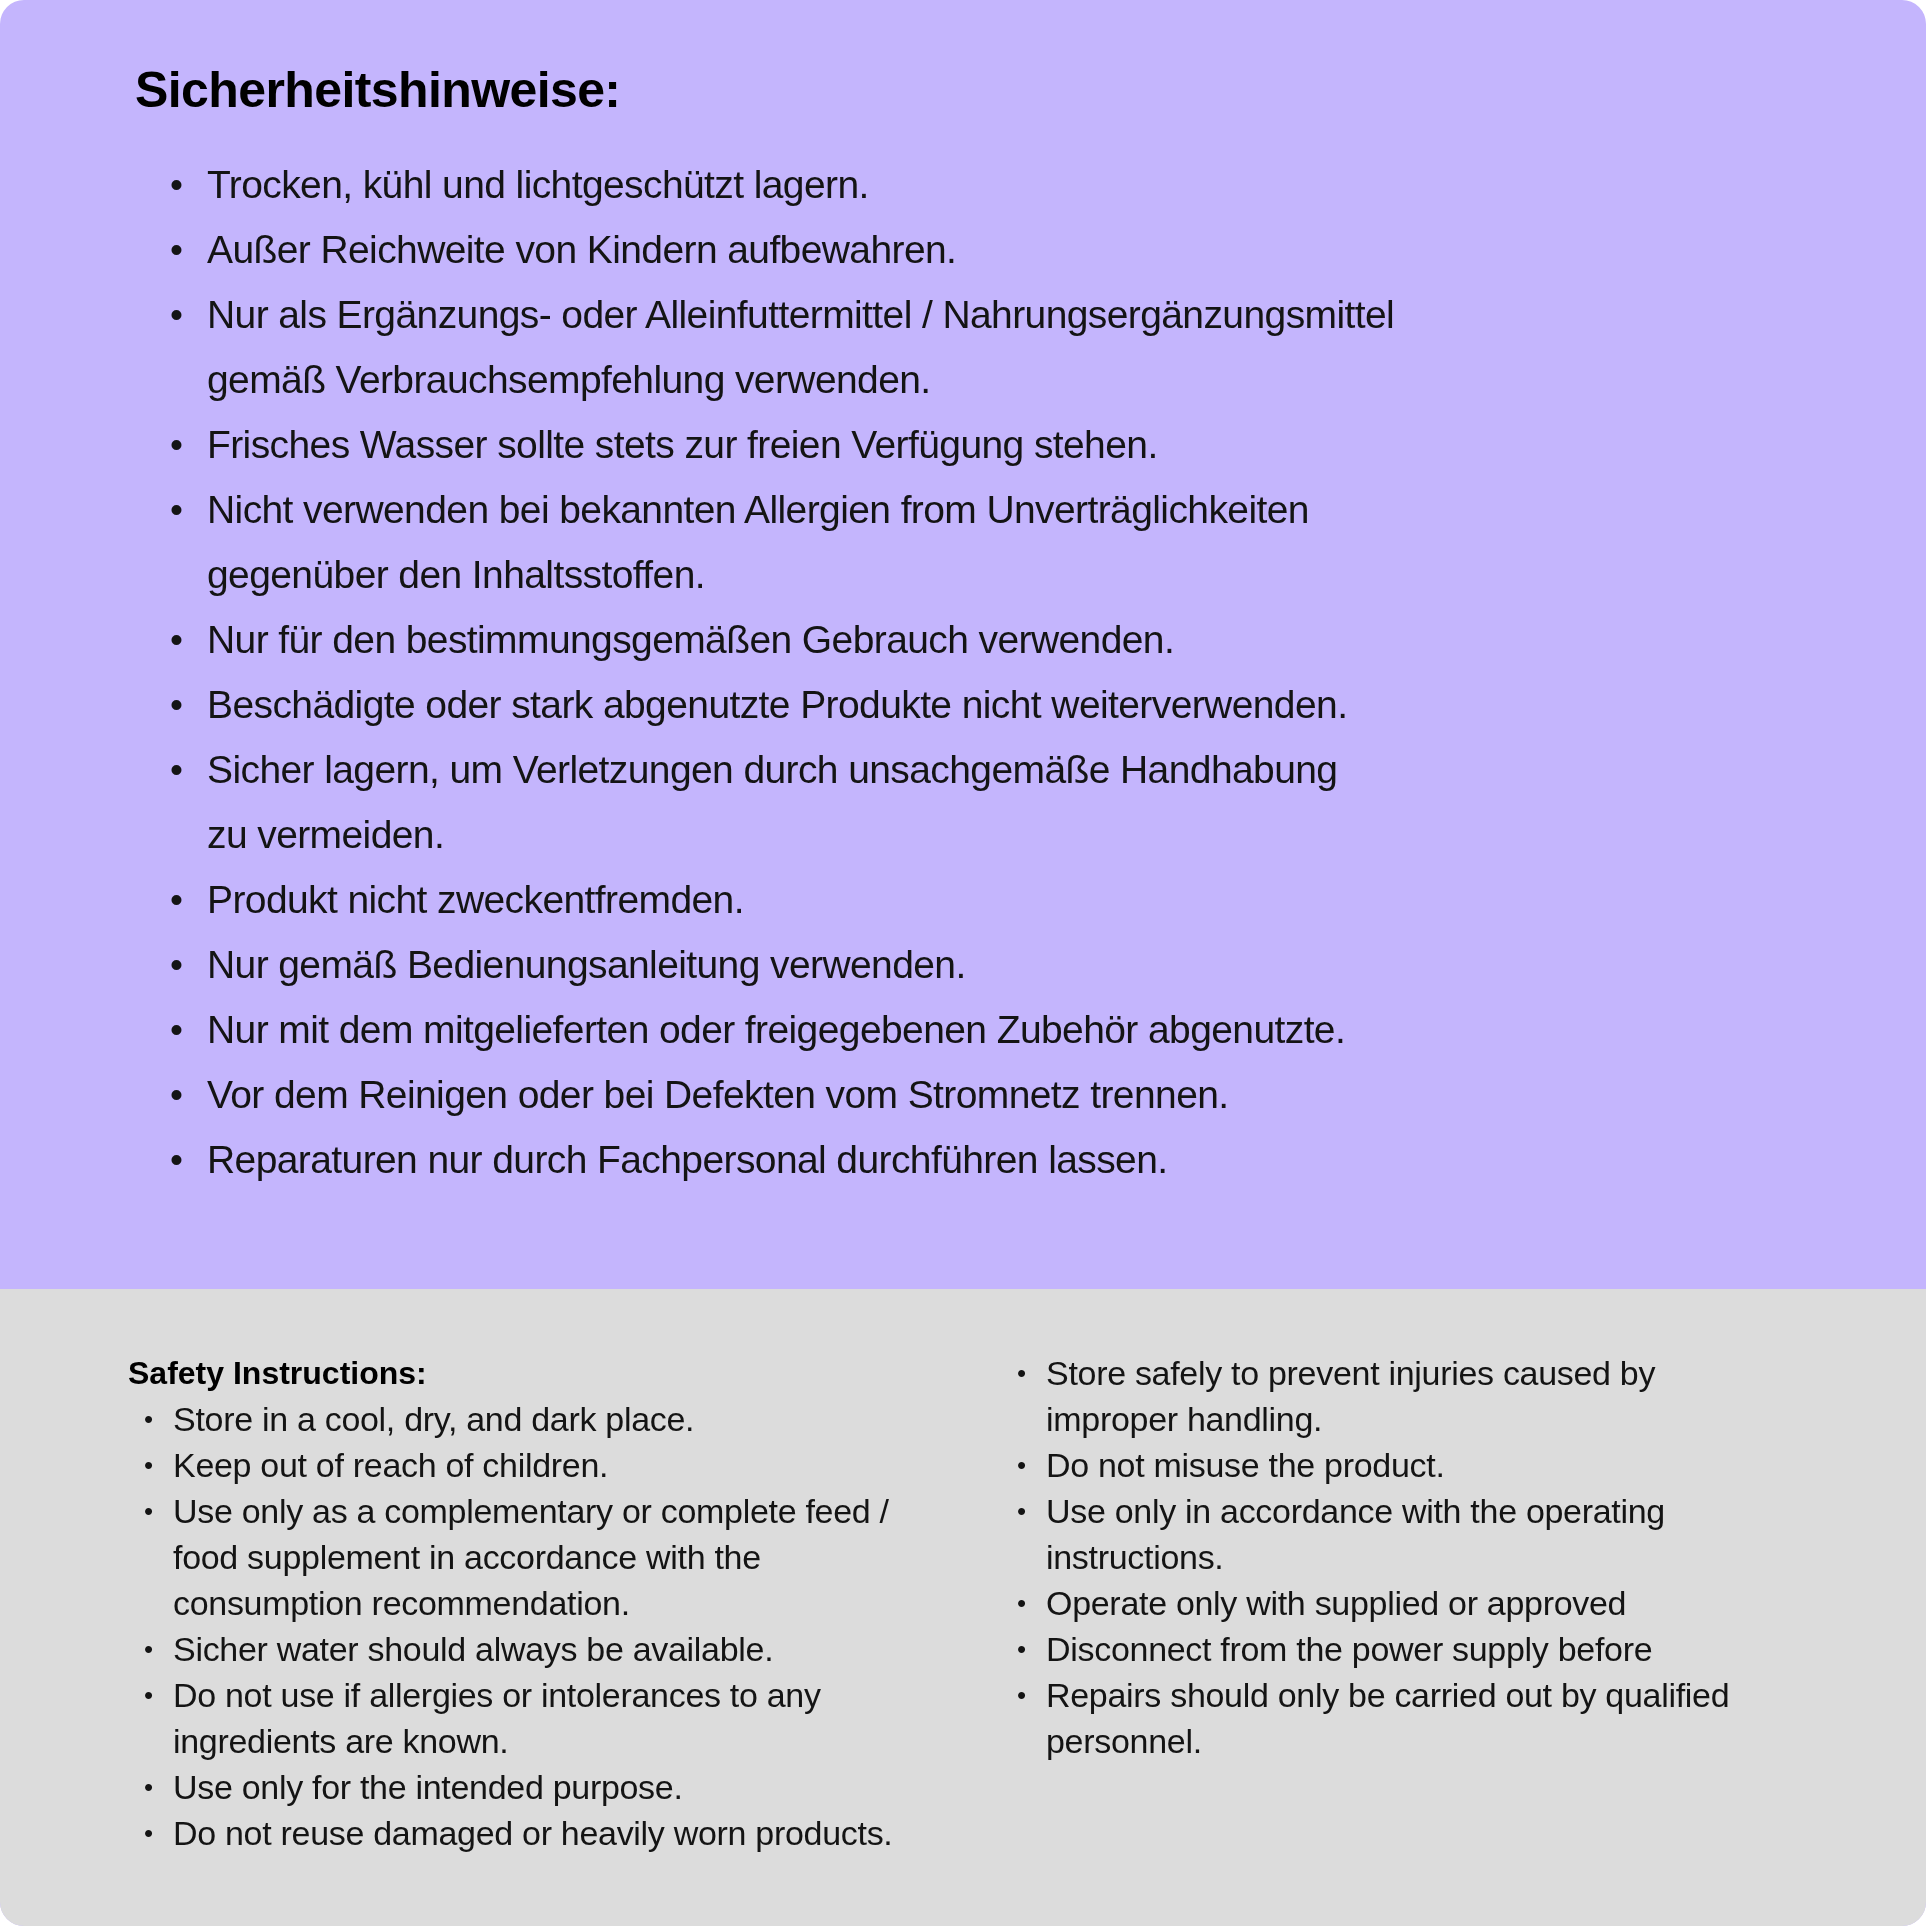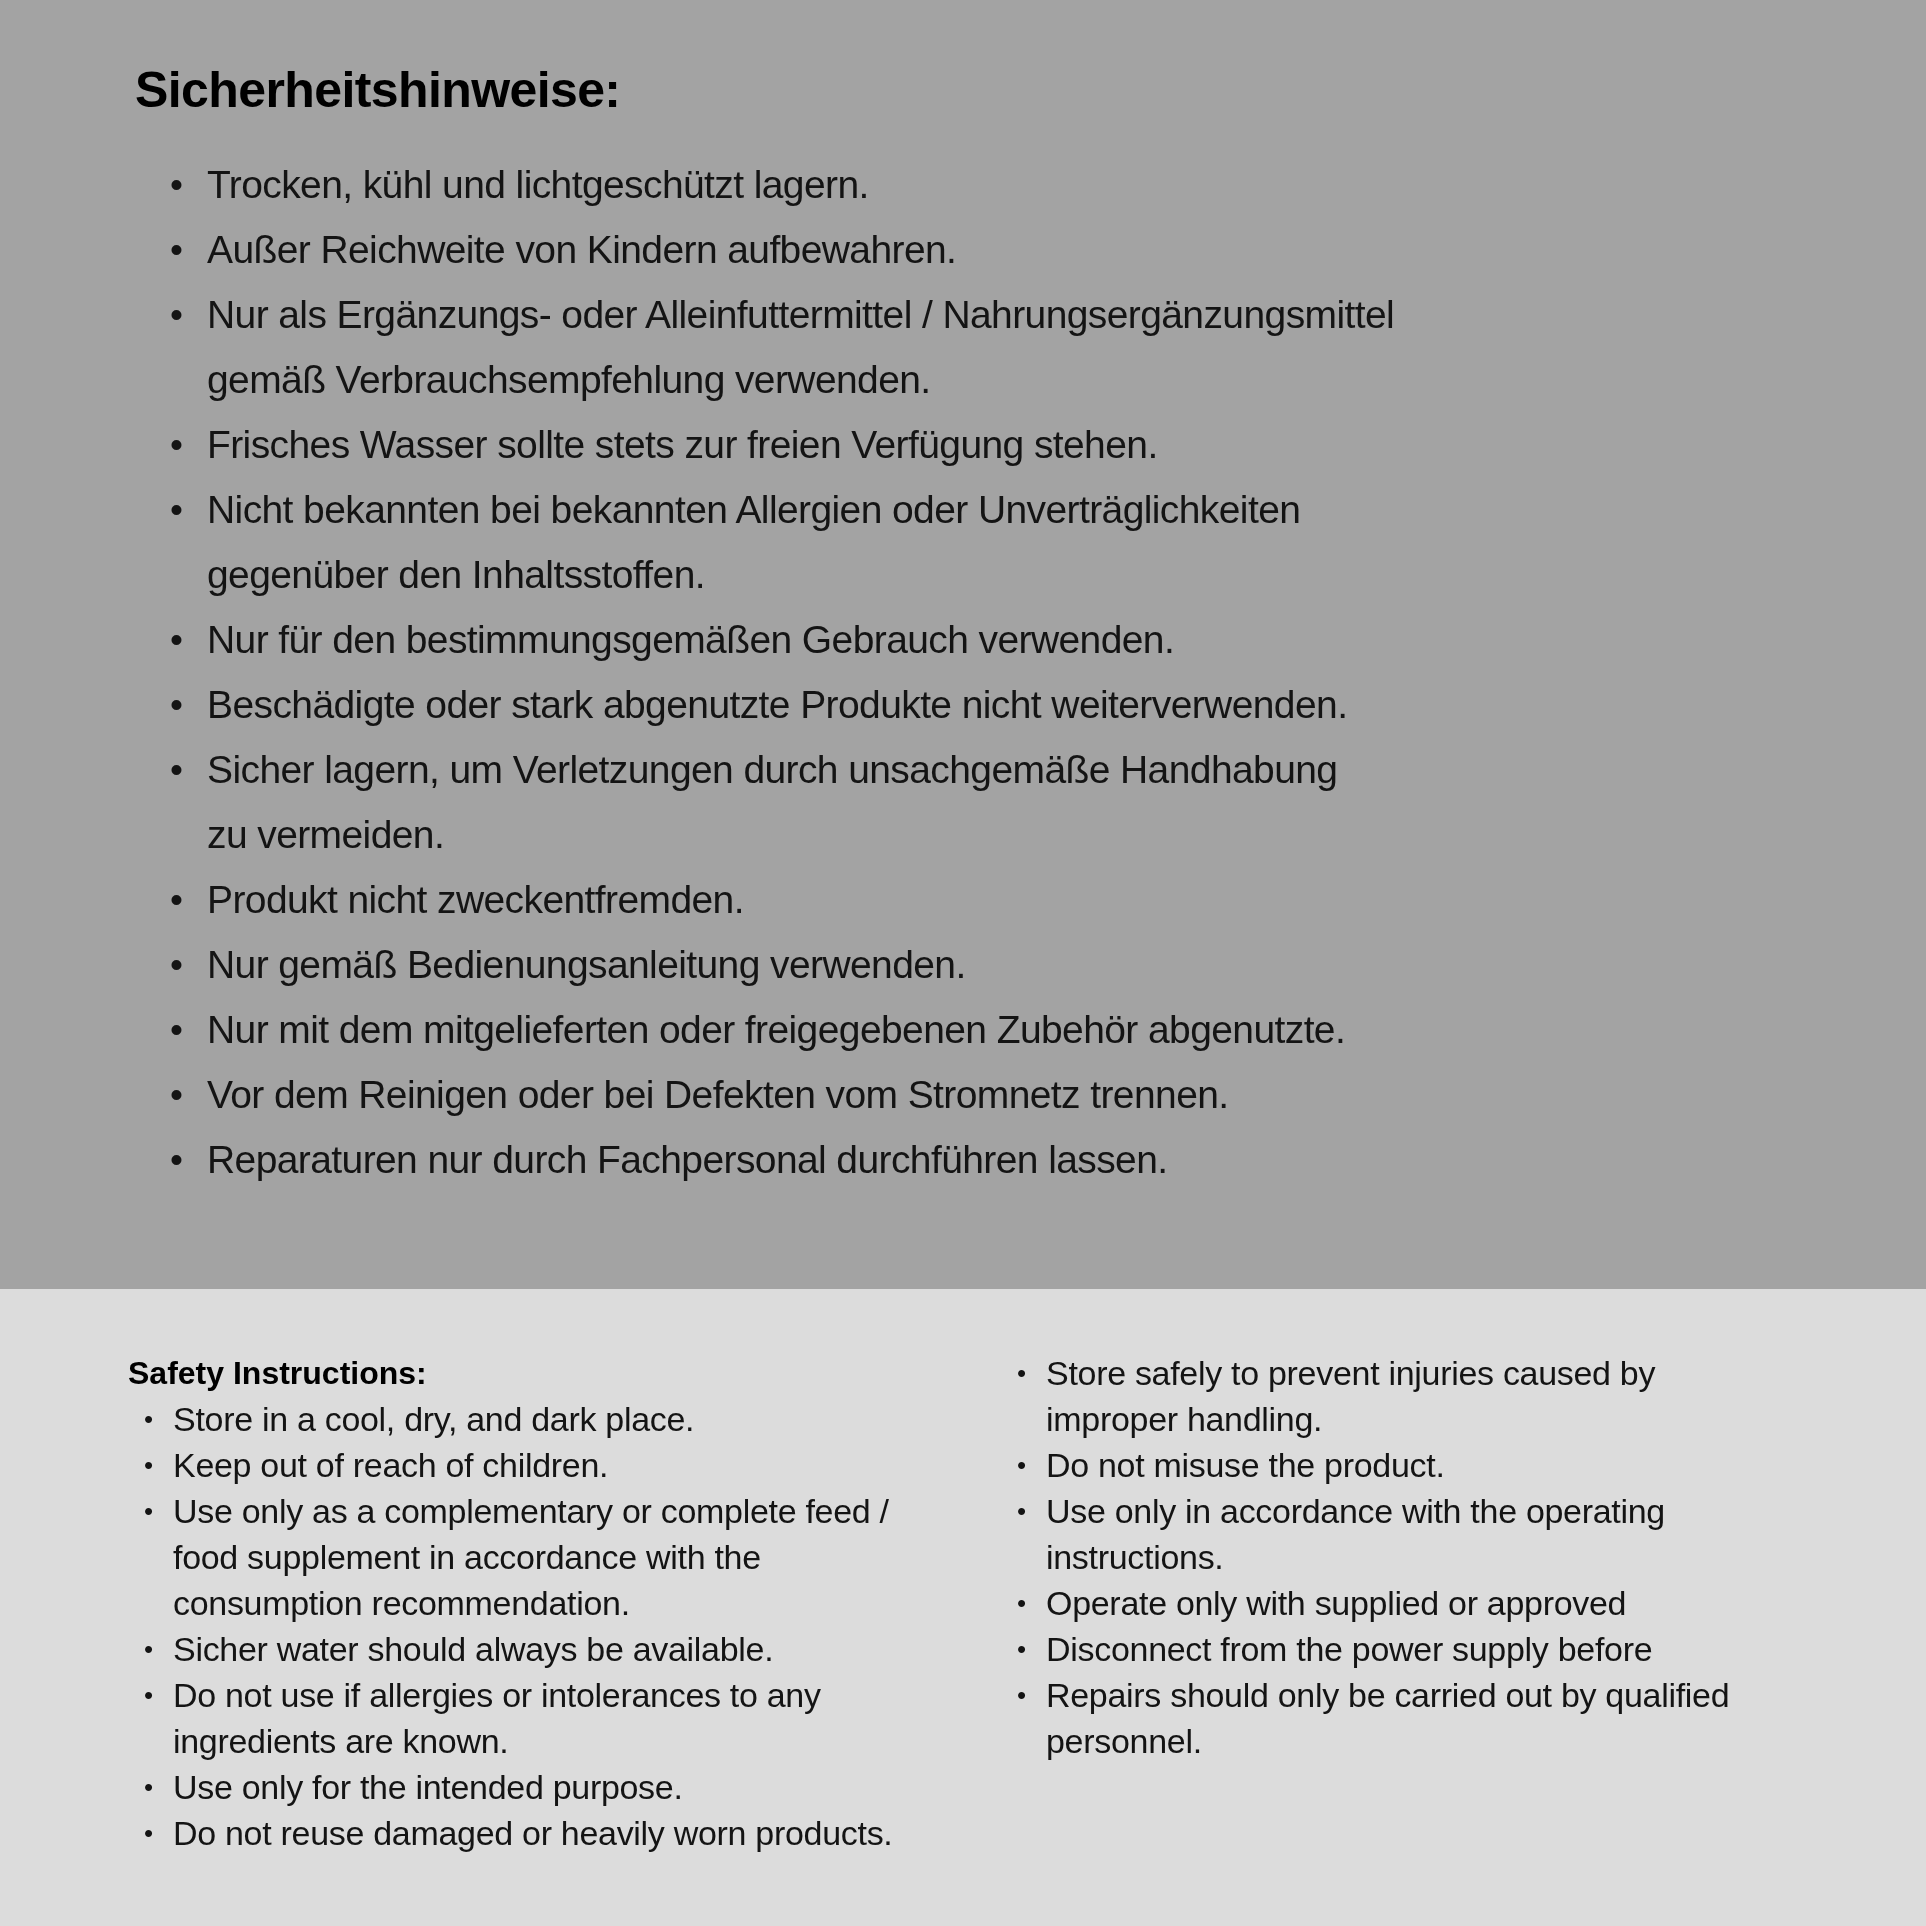--- a/index.html
+++ b/index.html
@@ -1,23 +1,24 @@
 <!DOCTYPE html>
 <html style="font-size:10.3px"><head>
 <meta charset="utf-8">
 <style>
   html, body { margin: 0; padding: 0; background: #ffffff; }
   .page {
     position: relative;
     width: 1926px;
     height: 1926px;
-    background: #a3a3a3;
+    background: #c4b5fd;
     font-family: "Liberation Sans", "DejaVu Sans", sans-serif;
     color: #141414;
     overflow: hidden;
+    border-radius: 24px;
   }
 
   
   .de-section {
     box-sizing: border-box;
     height: 1289px;
     padding: 55px 77px 0 135px;
   }
   .de-heading {
     font-size: 50px;
@@ -103,21 +104,21 @@
       </div>
 
       <div class="de-item">
         <span class="dot-cell">•</span>
         <span class="text-cell"><span class="de-line">Frisches Wasser sollte stets zur freien Verfügung stehen.</span></span>
       </div>
 
       <div class="de-item">
         <span class="dot-cell">•</span>
         <span class="text-cell">
-          <div class="de-line">Nicht bekannten bei bekannten Allergien oder Unverträglichkeiten</div>
+          <div class="de-line">Nicht verwenden bei bekannten Allergien from Unverträglichkeiten</div>
           <div class="de-line">gegenüber den Inhaltsstoffen.</div>
         </span>
       </div>
 
       <div class="de-item">
         <span class="dot-cell">•</span>
         <span class="text-cell"><span class="de-line">Nur für den bestimmungsgemäßen Gebrauch verwenden.</span></span>
       </div>
 
       <div class="de-item">

